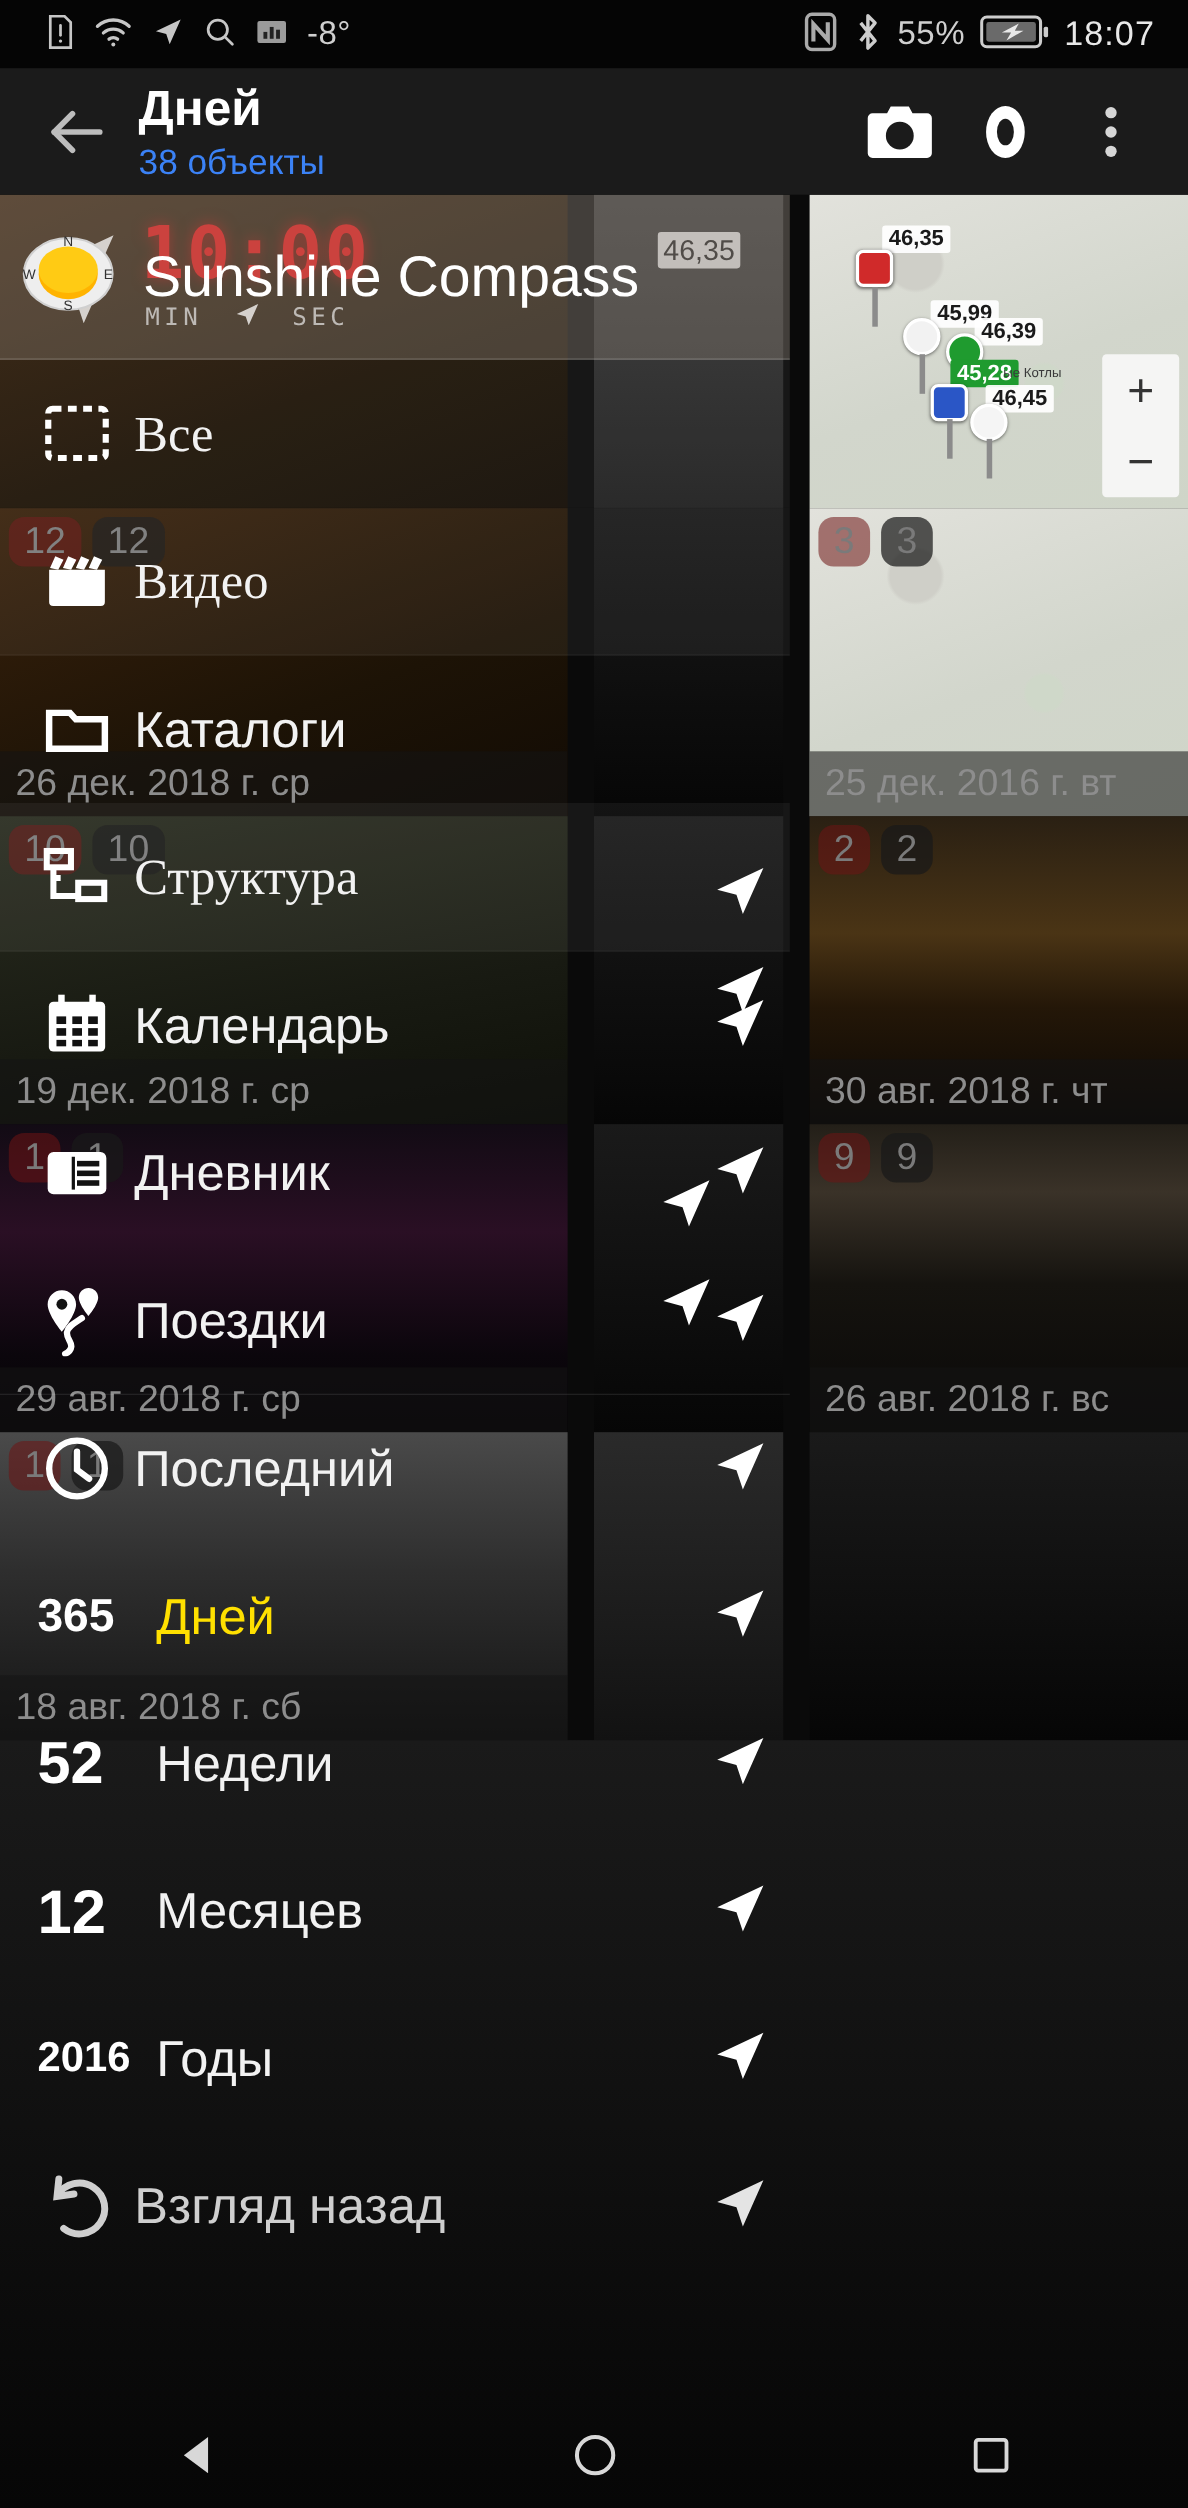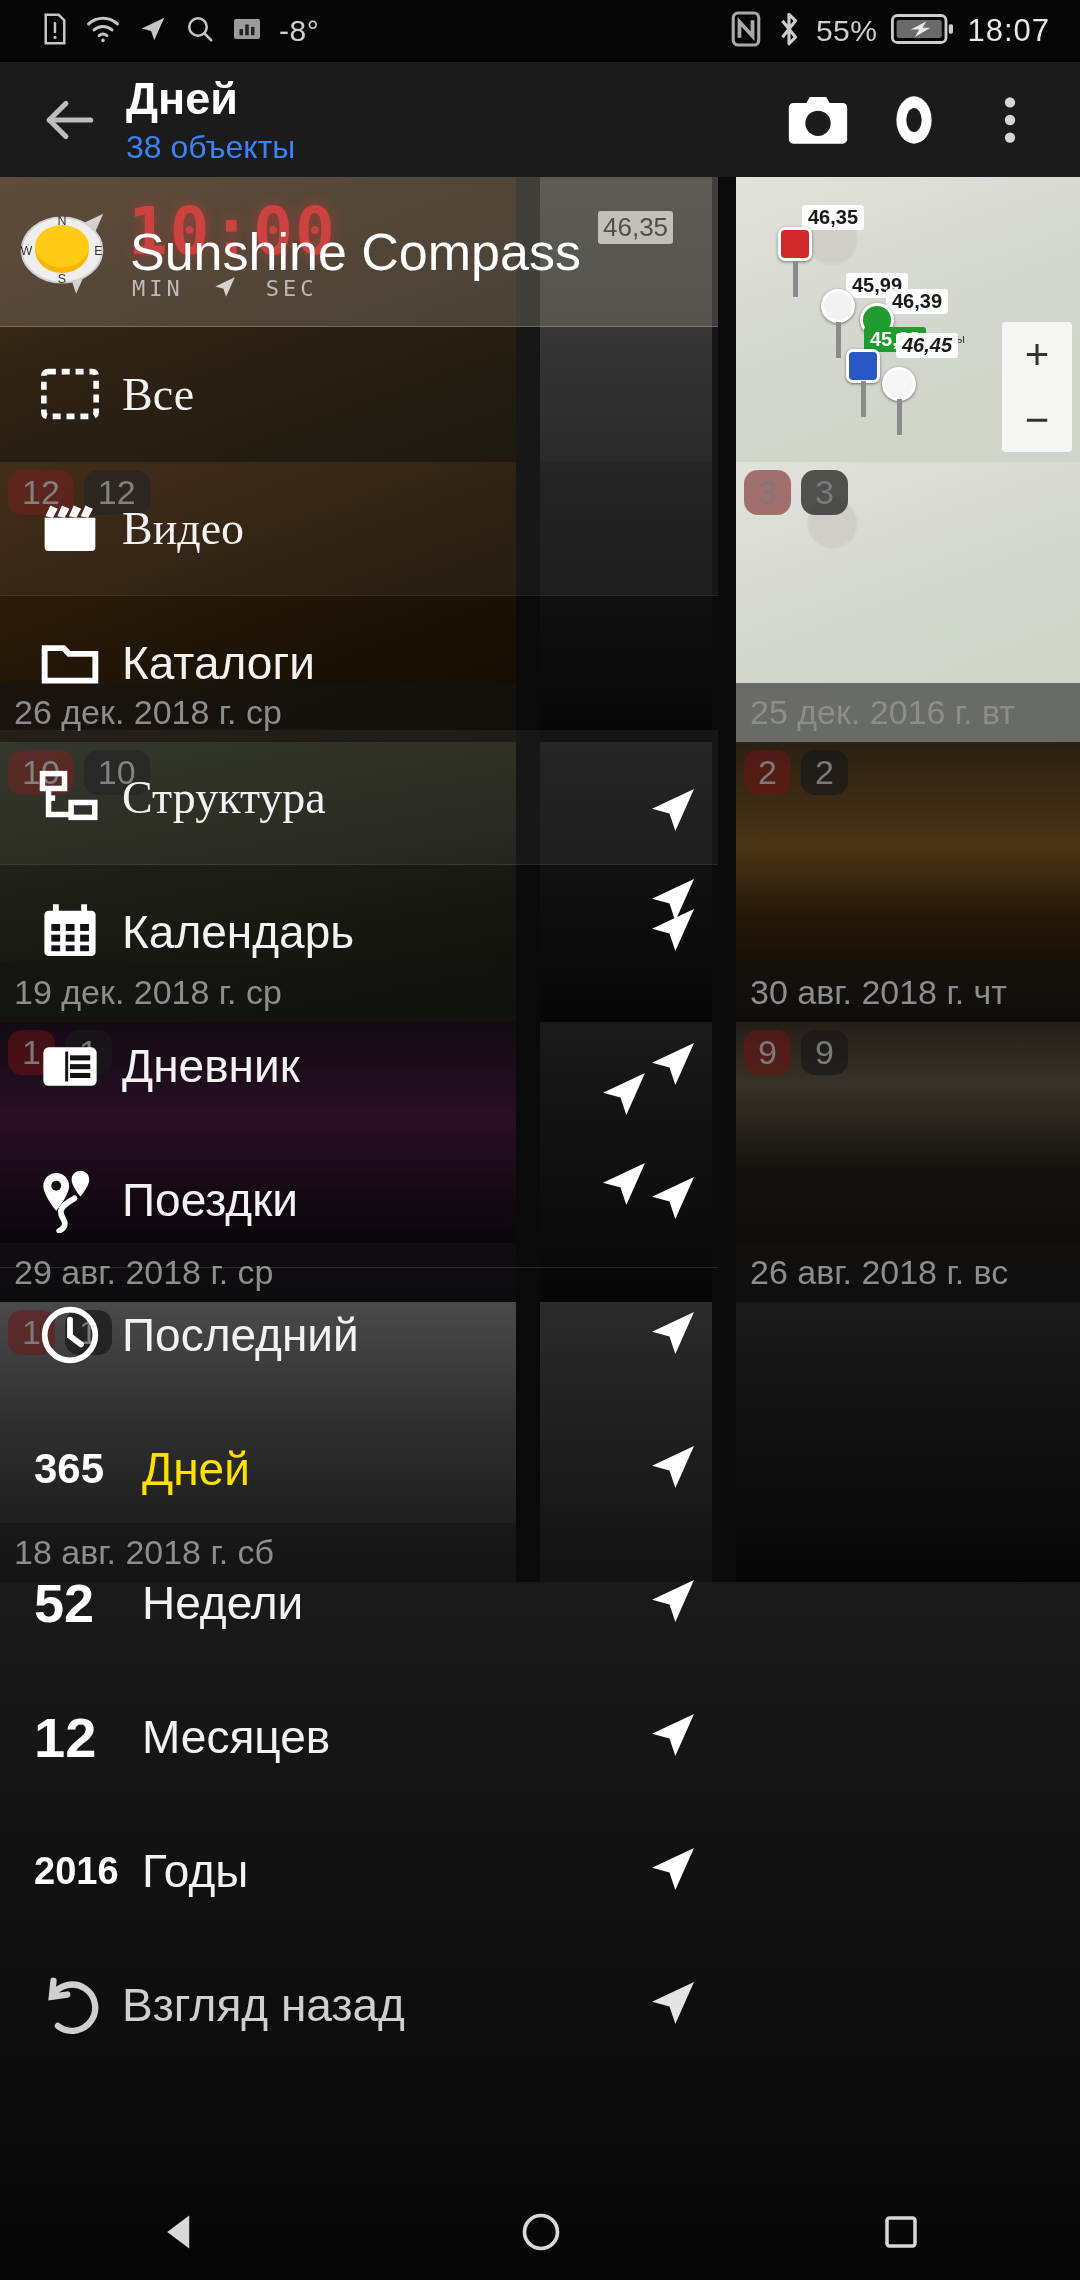--- a/index.html
+++ b/index.html
@@ -118,21 +118,21 @@
         <span class="pstem" style="left:57px;top:84px;"></span>
         <span class="ptag" style="left:110px;top:96px;">45,99</span>
         <span class="psign" style="left:85px;top:112px;background:#f2f2f2;border-radius:50%;"></span>
         <span class="pstem" style="left:100px;top:145px;"></span>
         <span class="ptag" style="left:150px;top:112px;">46,39</span>
         <span class="psign" style="left:124px;top:126px;background:#1f9b2f;border-radius:50%;"></span>
         <span class="ptag green" style="left:128px;top:150px;">45,28</span>
         <span style="position:absolute;left:176px;top:155px;font-size:12px;color:#3a3a3a;">ые Котлы</span>
         <span class="psign" style="left:110px;top:172px;background:#2a56c6;"></span>
         <span class="pstem" style="left:125px;top:204px;"></span>
-        <span class="ptag" style="left:160px;top:156px;font-style:italic;">46,45</span>
+        <span class="ptag" style="left:160px;top:173px;">46,45</span>
         <span class="psign" style="left:146px;top:190px;background:#f5f5f5;border-radius:50%;"></span>
         <span class="pstem" style="left:161px;top:222px;"></span>
         <div class="zoombox">
           <span>+</span>
           <span>−</span>
         </div>
       </div>
     </div>
 
     <div class="grid-row" style="top:285px;height:280px;">

